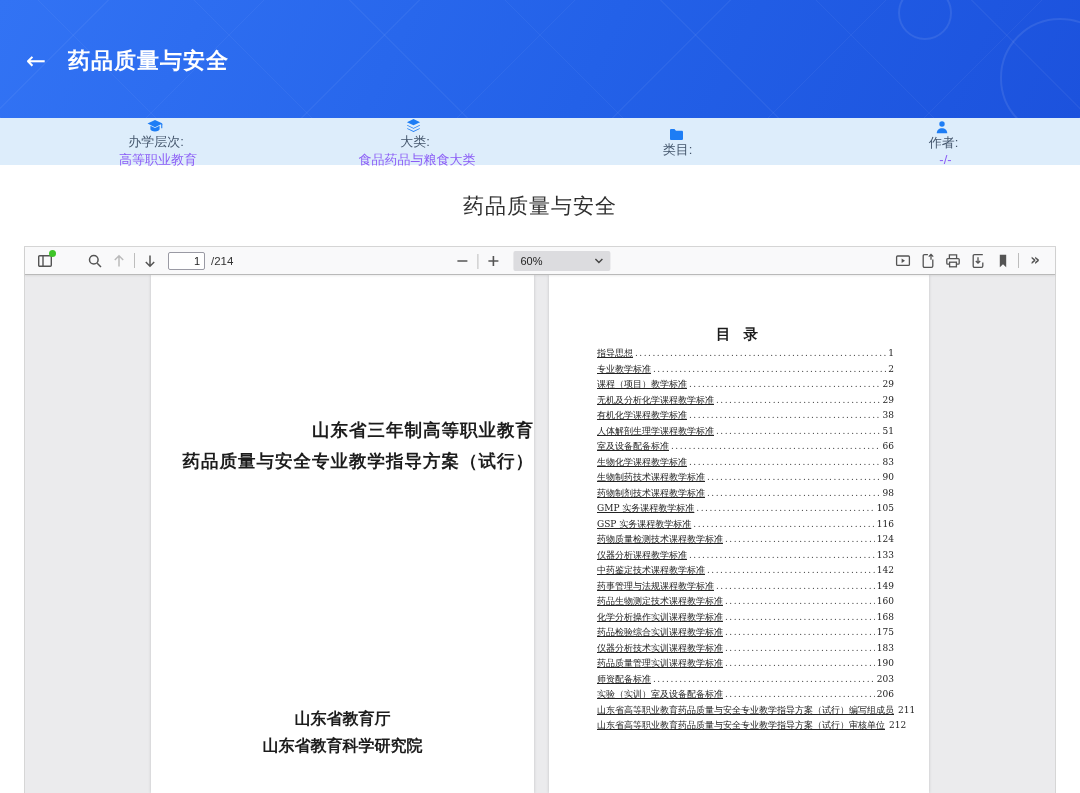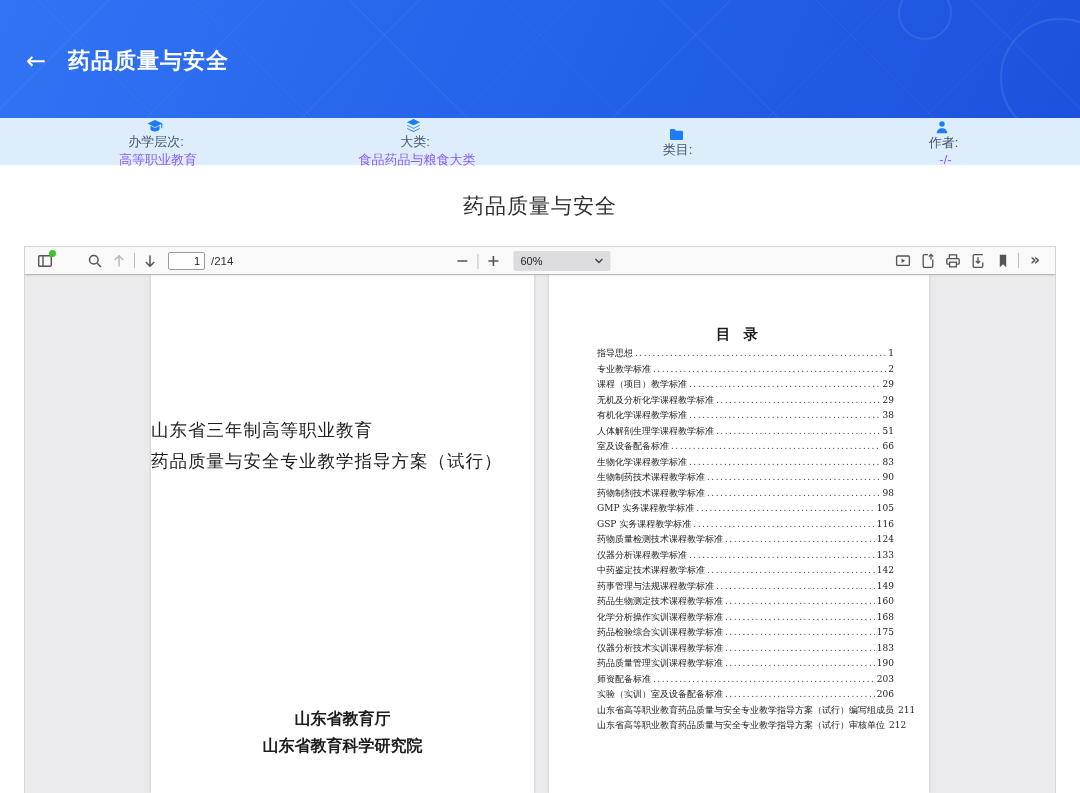--- a/index.html
+++ b/index.html
@@ -62,31 +62,31 @@
 
   
   .pdf-body { position:absolute; top:28px; left:0; right:0; bottom:0; overflow:hidden;
     display:flex; justify-content:center; }
   .pdf-page { background:#fff; height:100%; position:relative;
     box-shadow:0 0 3px rgba(0,0,0,.18);
     font-family:"DejaVu Serif","Liberation Serif", serif; color:#1c1c1c; }
   .pdf-page.cover { width:383px; margin-right:15px; }
   .pdf-page.toc  { width:380px; }
 
-  .cover-title { position:absolute; top:140px; left:0; width:100%; text-align:left;
-    font-size:17.5px; font-weight:400; line-height:31px; letter-spacing:1px; }
+  .cover-title { position:absolute; top:140px; left:0; width:100%; text-align:right;
+    font-size:17.5px; font-weight:700; line-height:31px; letter-spacing:1px; }
   .cover-footer { position:absolute; top:430px; left:0; width:100%; text-align:center;
     font-size:16px; font-weight:700; line-height:27px; }
 
   .toc-heading { position:absolute; top:50px; left:0; width:100%; text-align:center;
     font-size:14.5px; font-weight:700; letter-spacing:4px; }
   .toc-list { position:absolute; top:72px; left:48px; right:35px; }
   .toc-row { display:flex; align-items:baseline; height:15.5px; font-size:9px; color:#222;
     white-space:nowrap; }
-  .toc-title { flex:none; }
+  .toc-title { flex:none;text-decoration:underline; }
   .toc-dots { flex:1; overflow:hidden; margin:0 2px; color:#444; letter-spacing:1.5px; }
   .toc-dots::after { content:"......................................................................................................................................................"; }
   .toc-page { flex:none; text-align:right; }
 
   svg { display:block; }
 </style>
 </head>
 <body>
 
 <div class="app-header">

